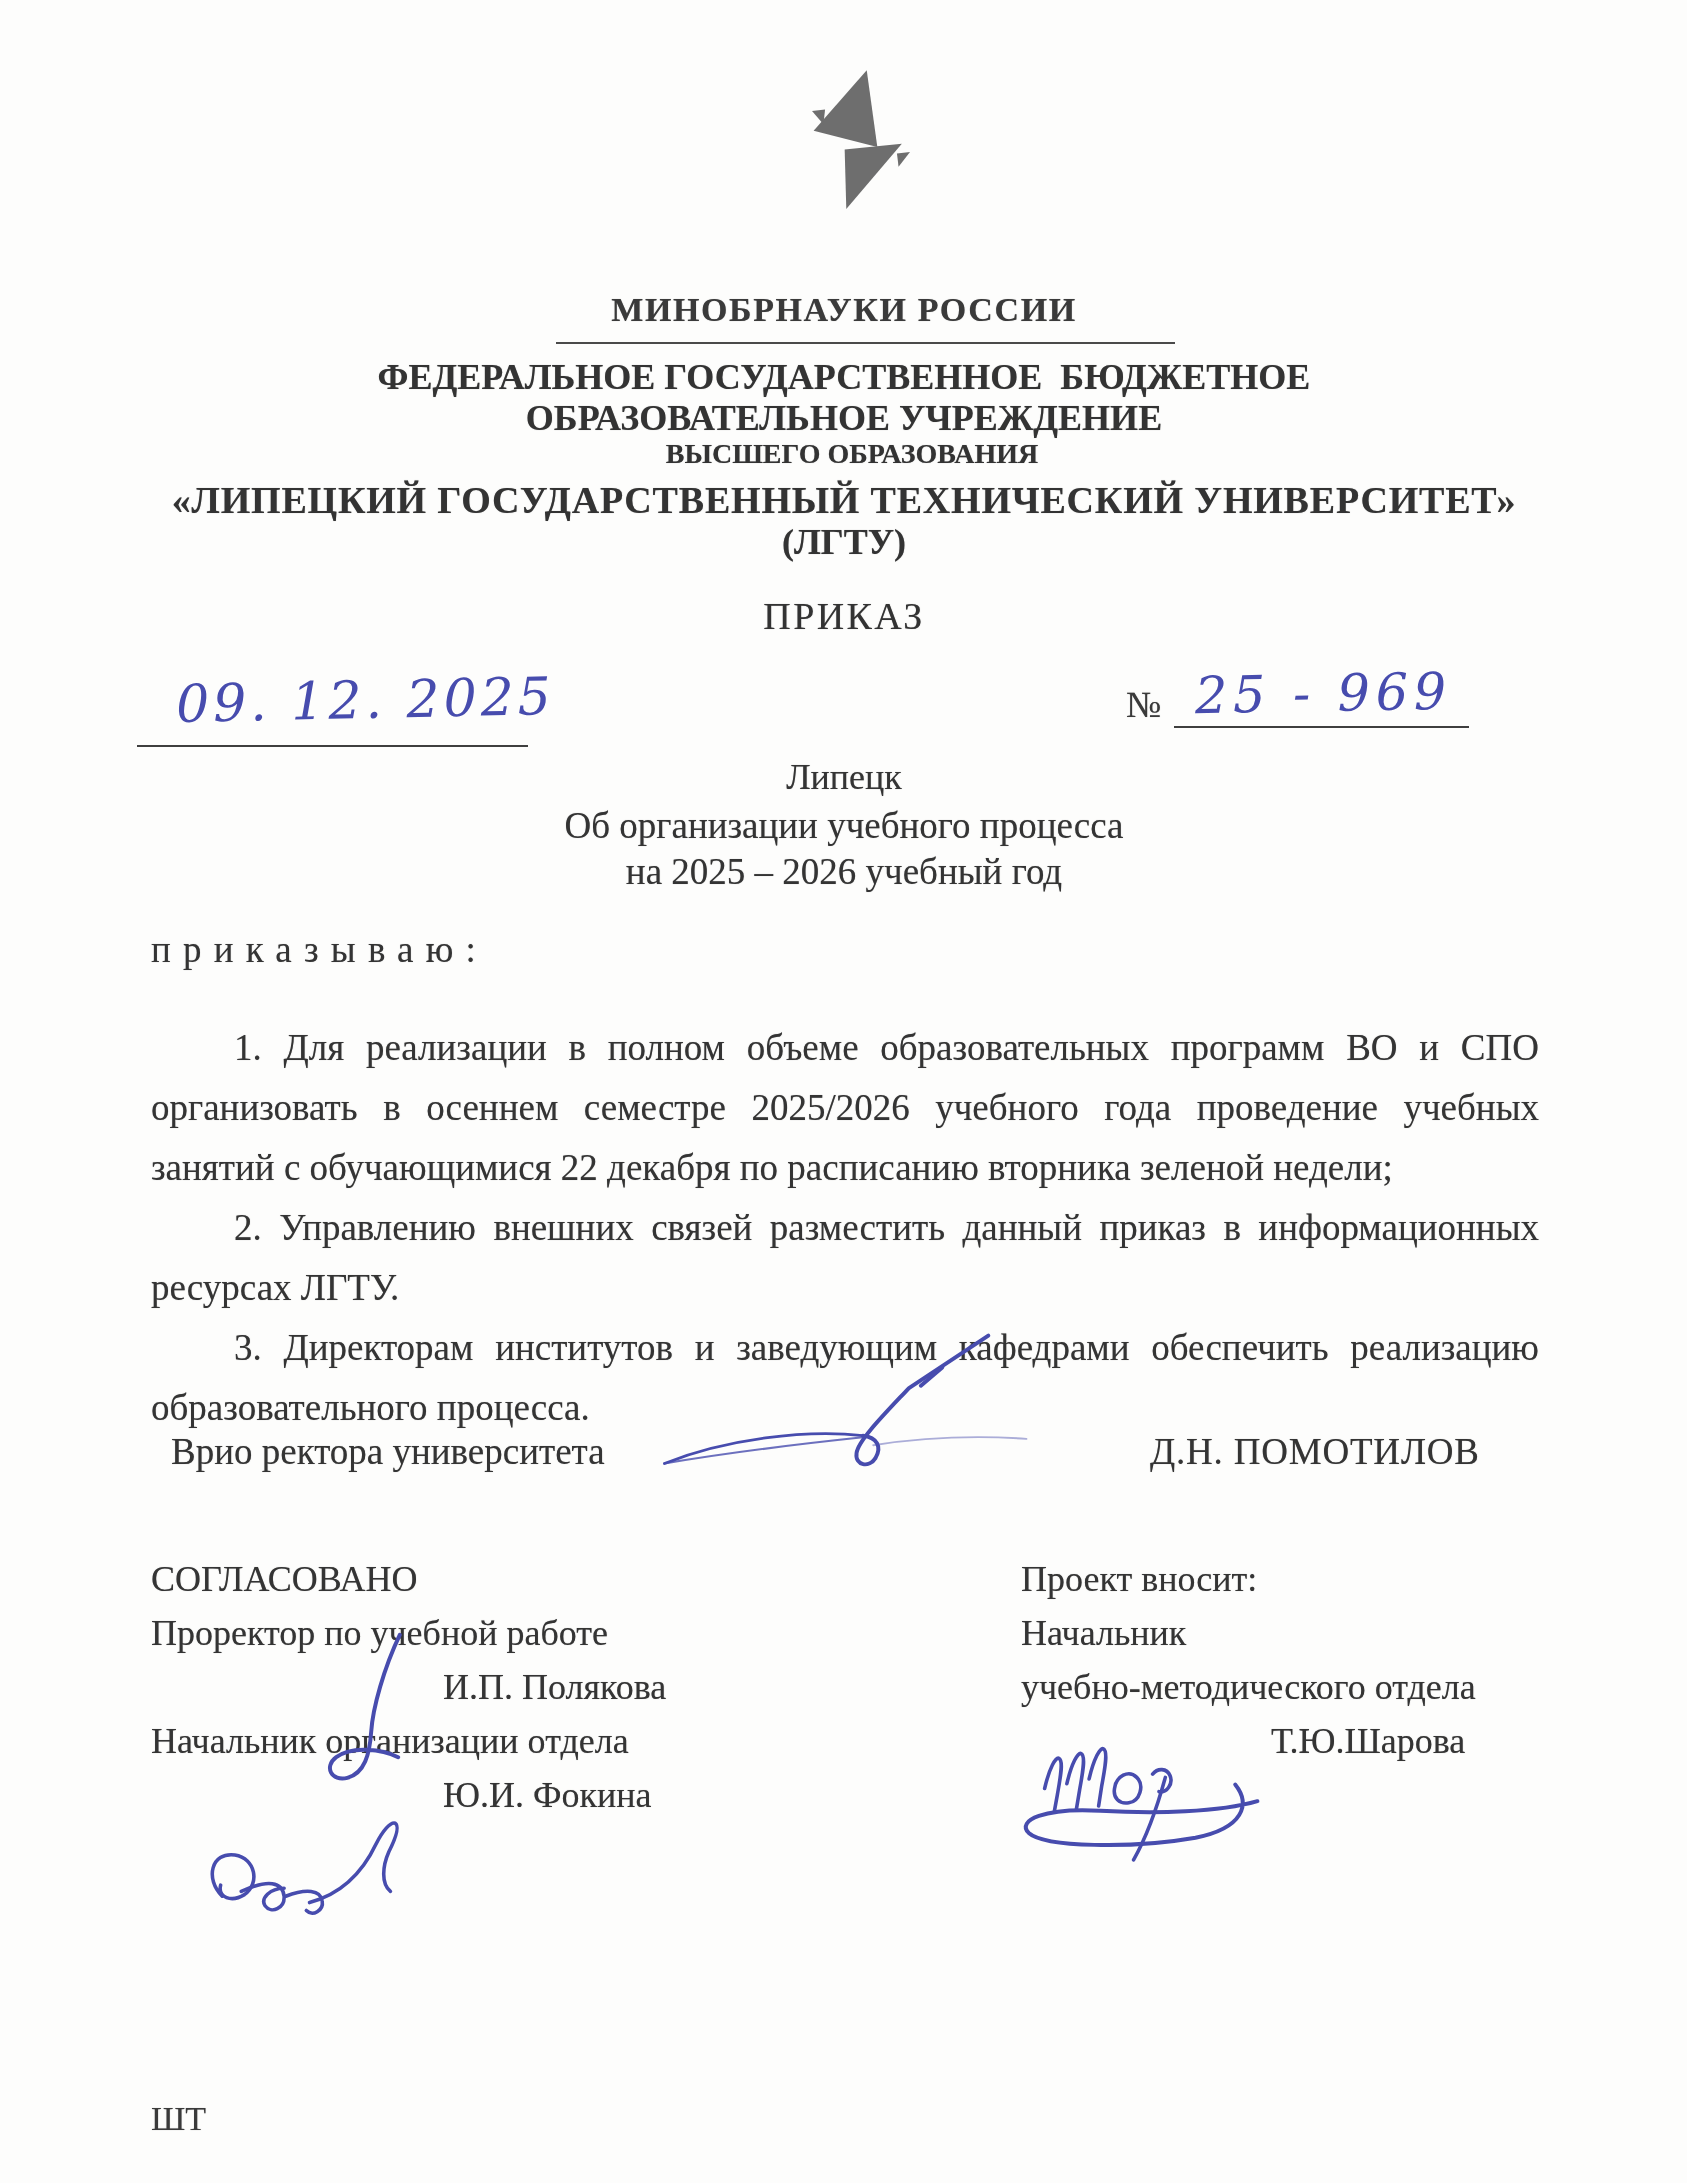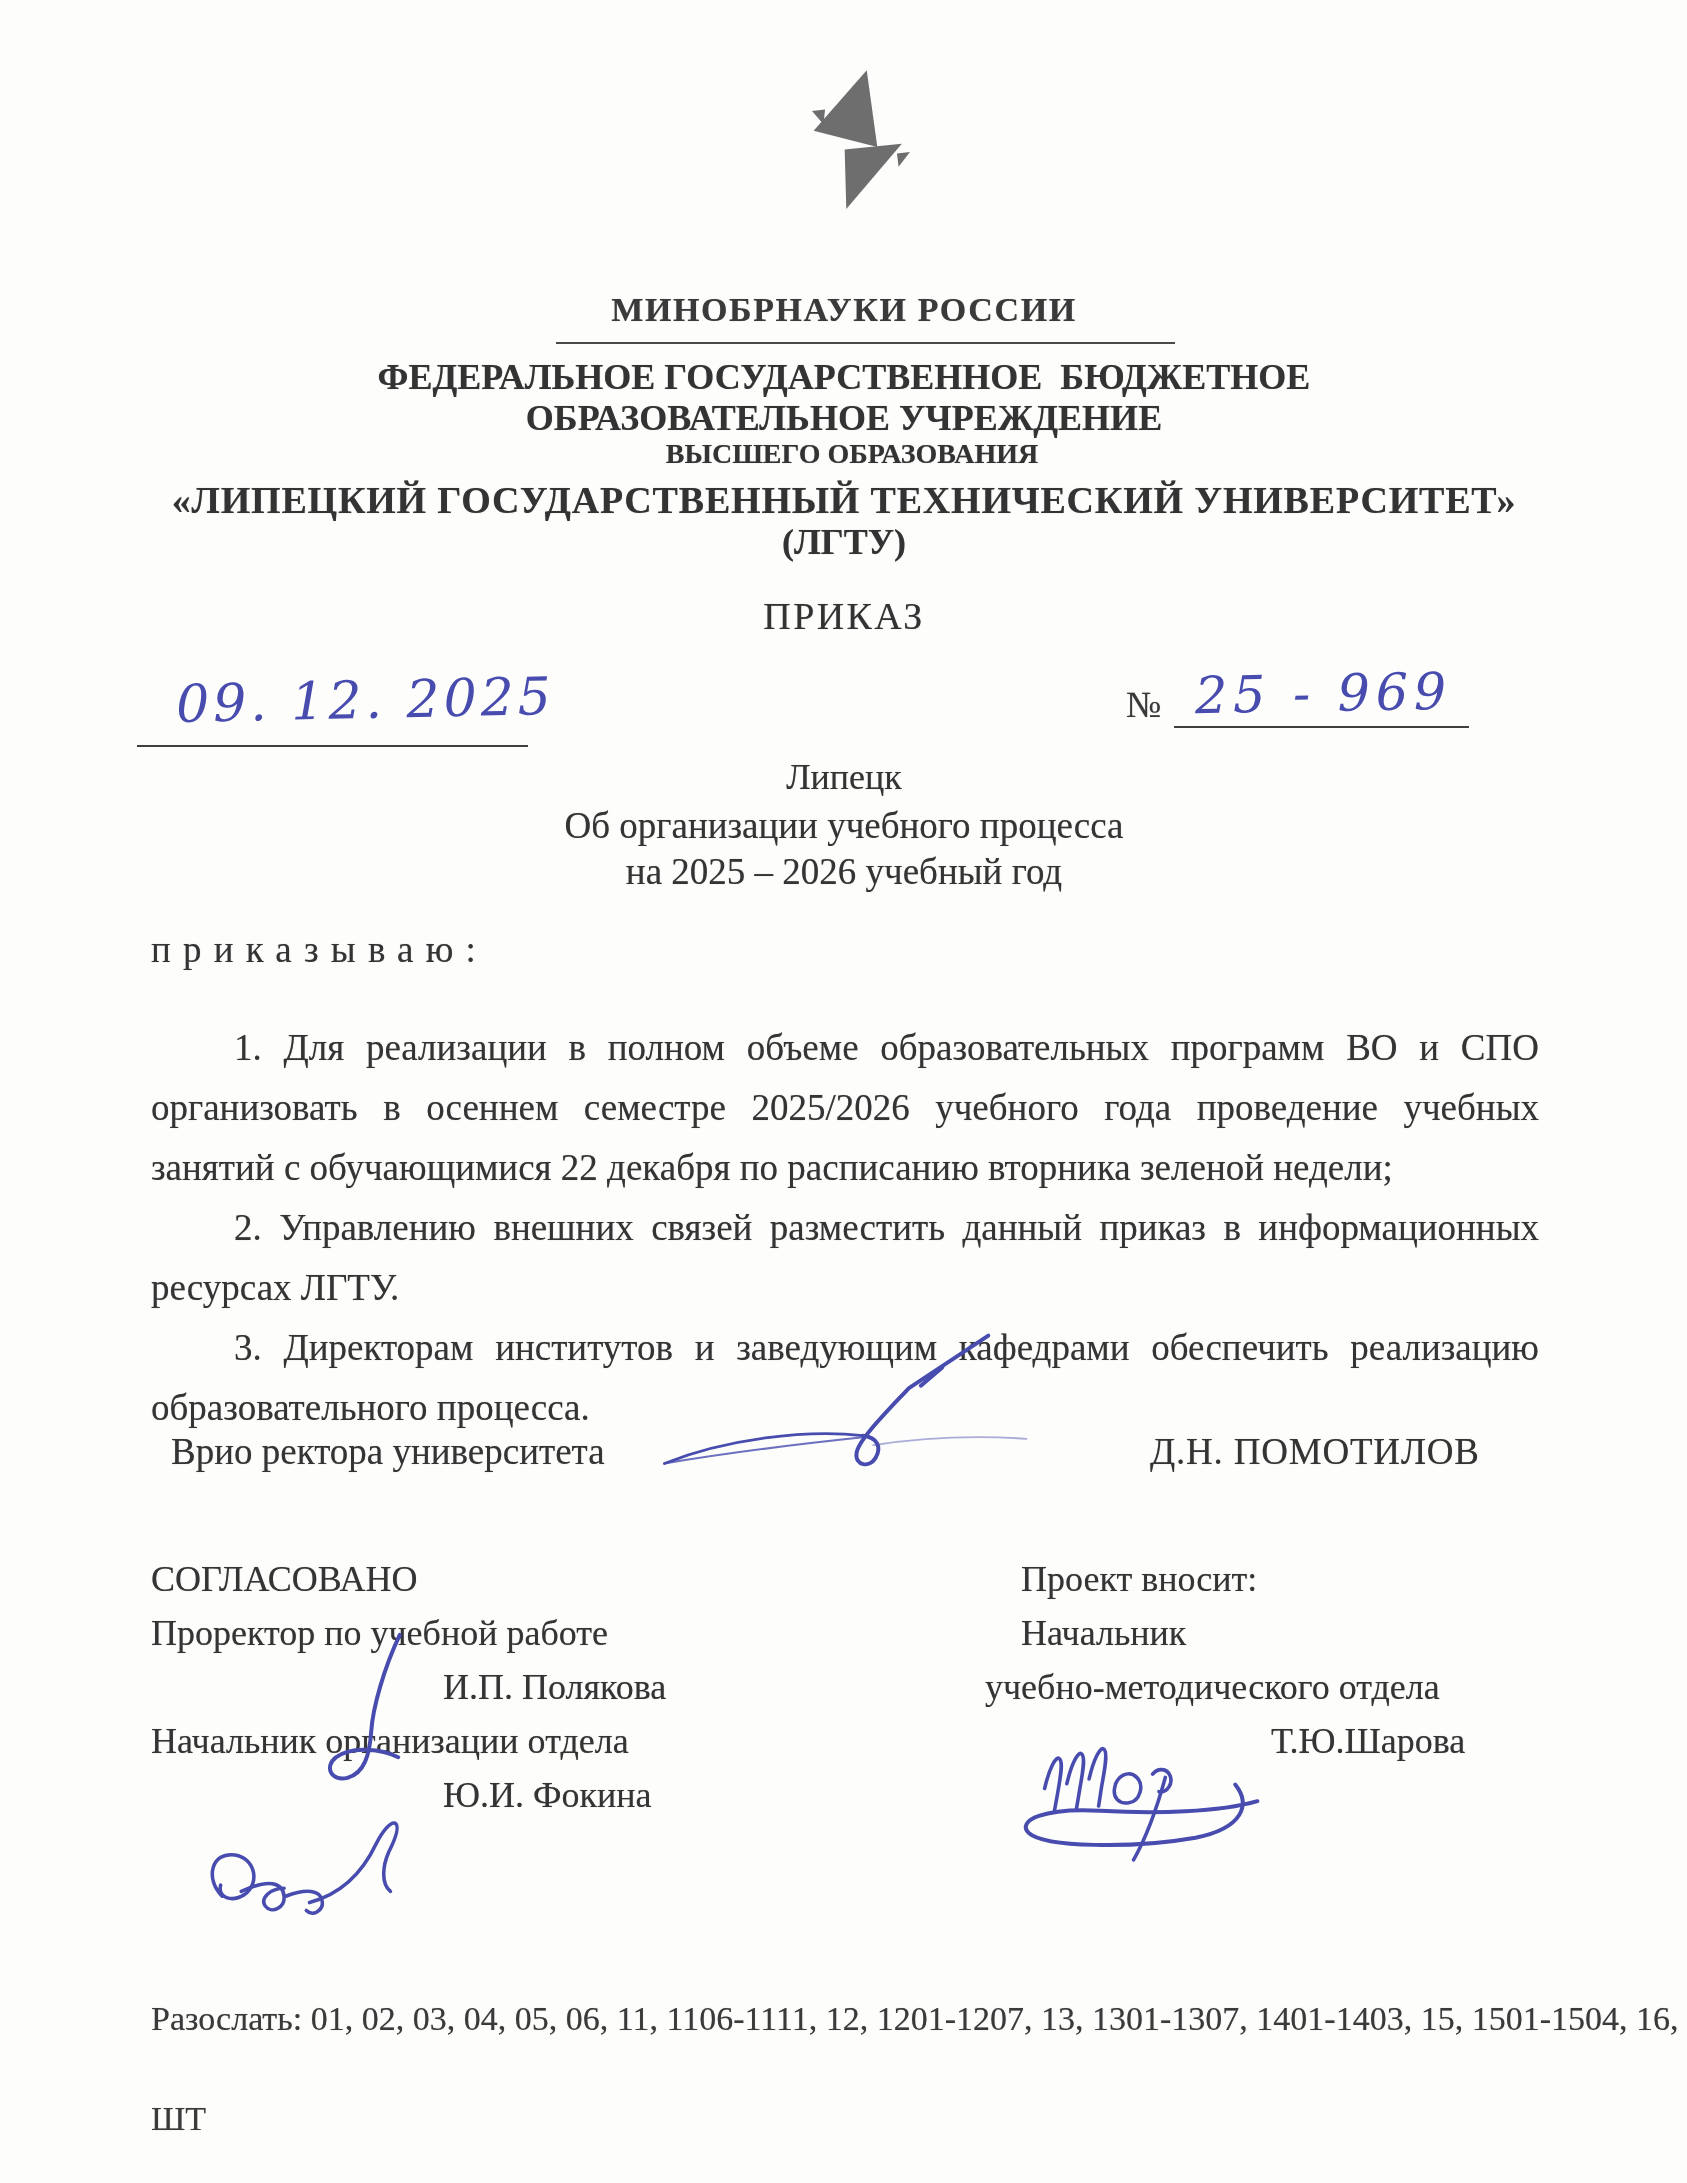--- a/index.html
+++ b/index.html
@@ -109,30 +109,29 @@
 
   <svg class="svg-sign" style="left:200px;top:1785px;width:246px;height:155px" viewBox="0 0 310 195" aria-hidden="true">
     <path d="M28,140 C6,118 14,84 44,88 C70,92 76,124 56,138 C40,148 22,142 26,126" stroke-width="4.5"></path>
     <path d="M52,134 C86,118 104,122 106,140 C107,155 90,163 82,152 C76,143 88,130 106,130" stroke-width="4.5"></path>
     <path d="M108,140 C134,130 152,132 154,146 C156,158 142,166 134,158" stroke-width="4.5"></path>
     <path d="M138,148 C176,138 204,112 222,74 C230,58 240,46 246,48 C252,52 246,68 238,84 C230,102 228,124 240,134" stroke-width="4.5"></path>
   </svg>
 
   <div class="abs ap scan" style="left:1021px;top:1558px">Проект вносит:</div>
   <div class="abs ap scan" style="left:1021px;top:1612px">Начальник</div>
-  <div class="abs ap scan" style="left:985px;top:1666px">учебно-методического отдела</div>
+  <div class="abs ap scan" style="left:1021px;top:1666px">учебно-методического отдела</div>
   <div class="abs ap scan" style="left:1271px;top:1720px">Т.Ю.Шарова</div>
 
   <svg class="svg-sign" style="left:997px;top:1701px;width:266px;height:171px" viewBox="0 0 335 215" aria-hidden="true">
     <path d="M60,110 C66,84 74,70 78,72 C84,75 80,95 76,118 L72,140" stroke-width="4.5"></path>
     <path d="M88,104 C94,78 102,64 106,66 C112,69 108,90 104,112 L100,136" stroke-width="4.5"></path>
     <path d="M116,98 C122,72 130,58 134,60 C140,63 136,85 132,106 L128,132" stroke-width="4.5"></path>
     <path d="M148,110 C150,94 166,86 176,96 C186,106 180,126 166,128 C154,130 146,122 148,110" stroke-width="4.5"></path>
     <path d="M196,92 C202,84 214,84 218,94 C222,104 214,116 204,114" stroke-width="4.5"></path>
     <path d="M212,96 C200,140 186,175 172,200" stroke-width="4.5"></path>
     <path d="M300,105 C320,130 310,160 250,172 C170,186 60,184 40,166 C24,150 60,134 130,138 C200,142 280,140 328,126" stroke-width="5"></path>
   </svg>
 
-  <div class="abs footer scan" style="left:151px;top:2000px">Разослать: 01, 02, 03, 04, 05, 06, 11, 1106-1111, 12, 1201-1207, 13, 1301-1307, 1401-1403, 15, 1501-1504, 16,</div>
   <div class="abs footer scan" style="left:151px;top:2100px">ШТ</div>
 
 </div>
 
 
 </body></html>

